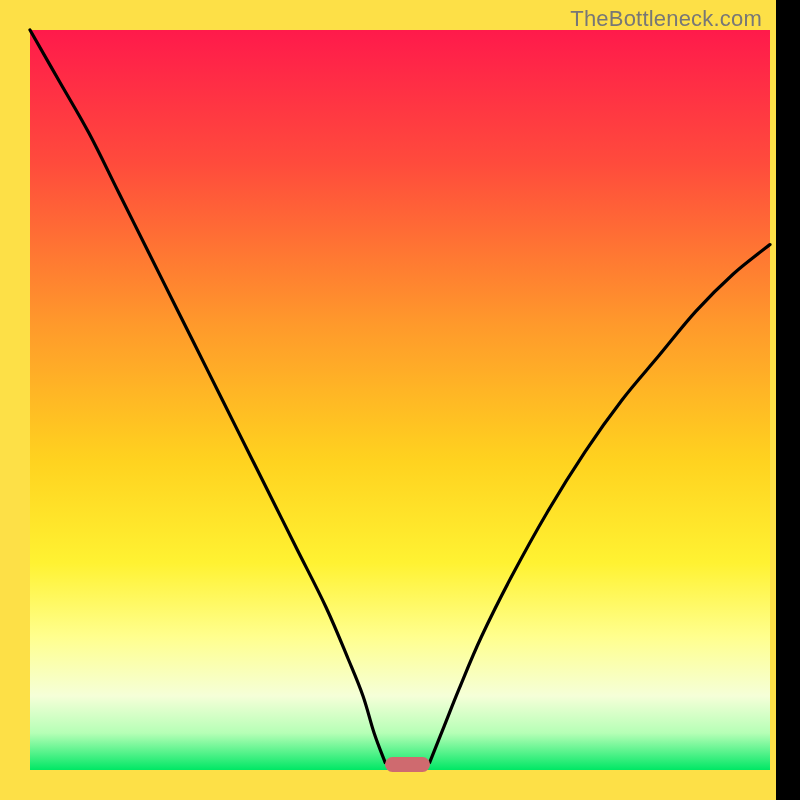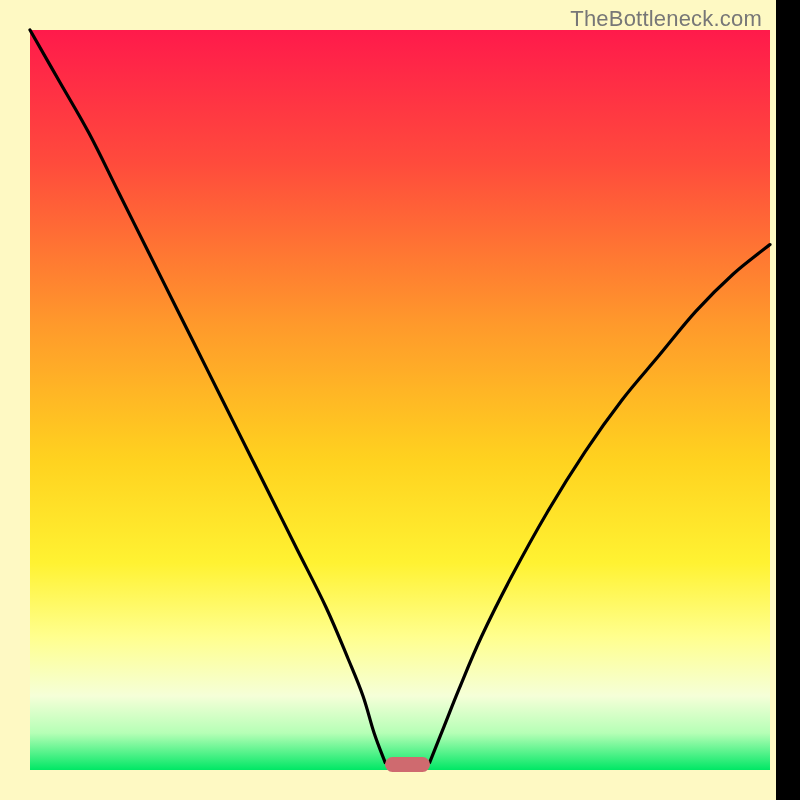--- a/index.html
+++ b/index.html
@@ -10,21 +10,21 @@
     background: #000;
     overflow: hidden;
     font-family: Arial, Helvetica, sans-serif;
   }
   .frame {
     position: absolute;
     left: 0;
     top: 0;
     width: 776px;
     height: 800px;
-    background: #fef9c3;
+    background: #fde047;
   }
   .plot {
     position: absolute;
     left: 30px;
     top: 30px;
     width: 740px;
     height: 740px;
     
   }
   .watermark {

